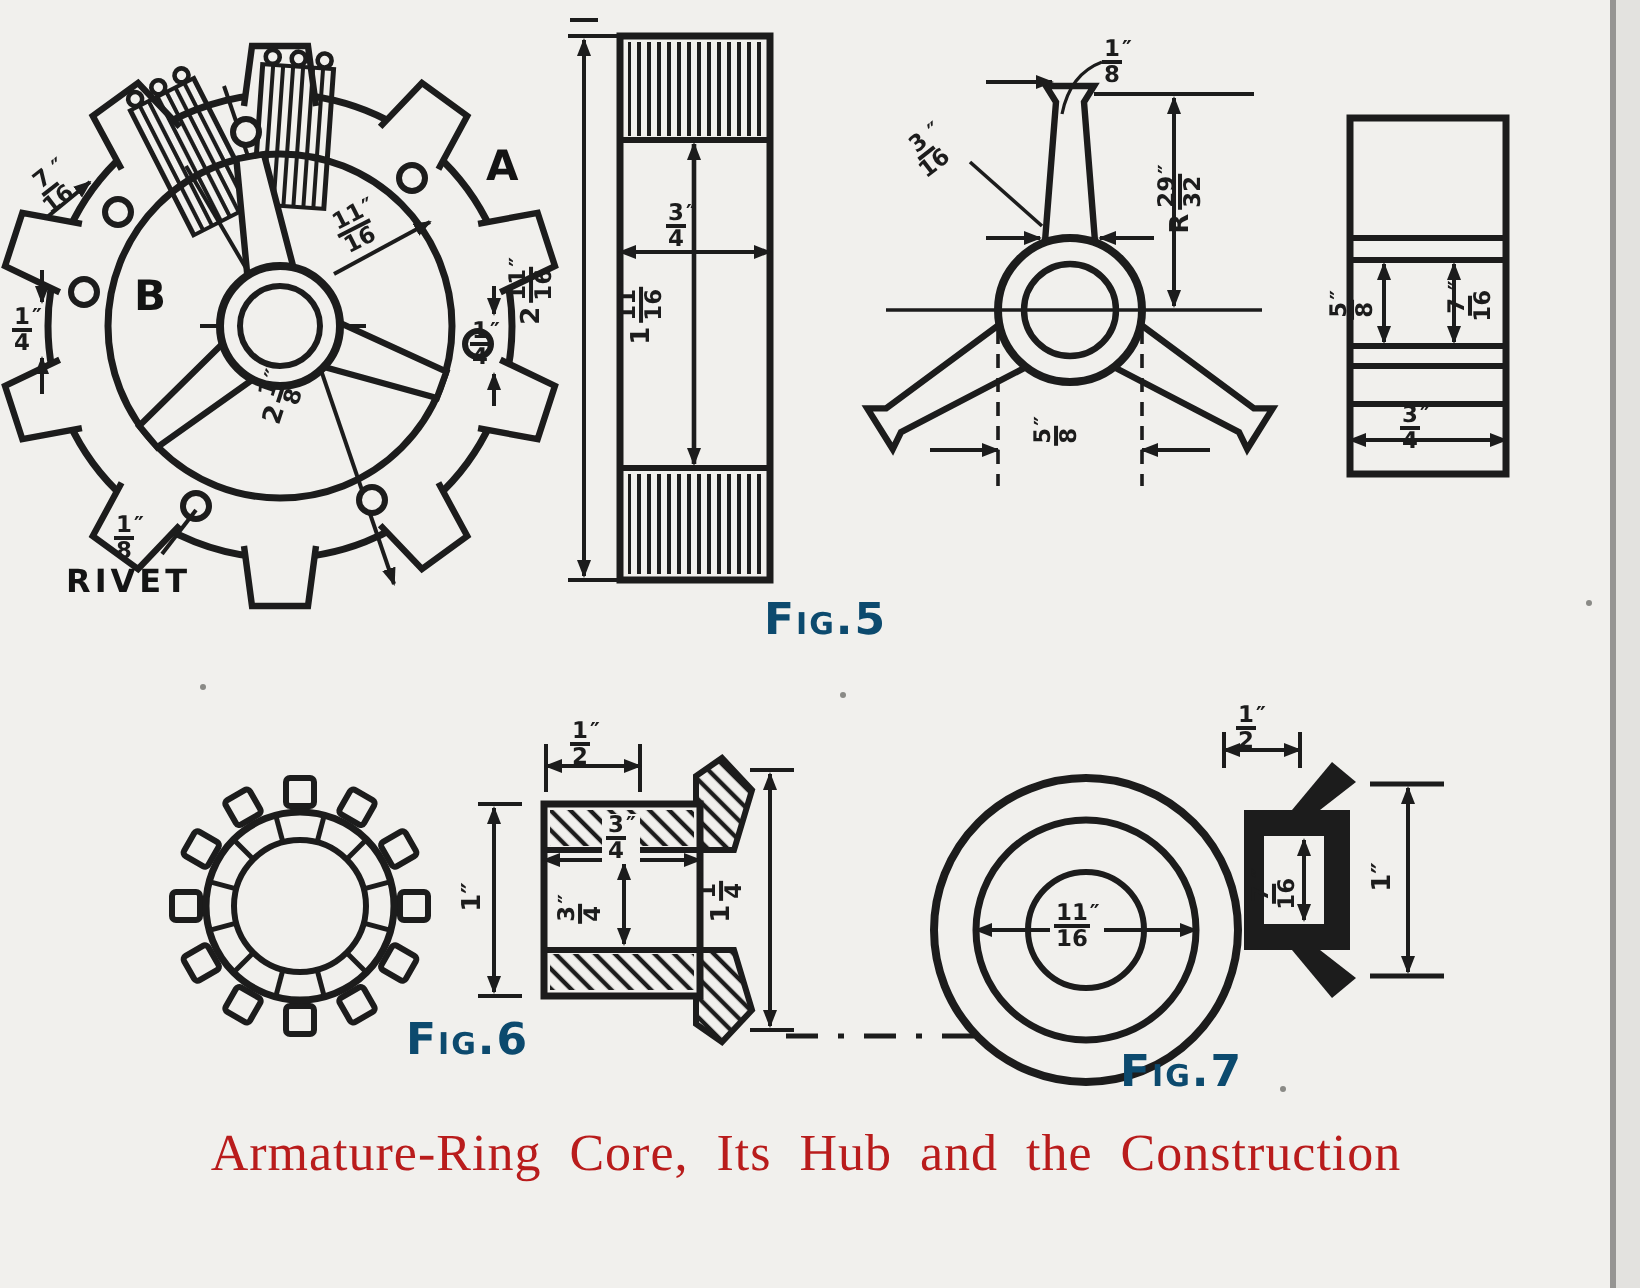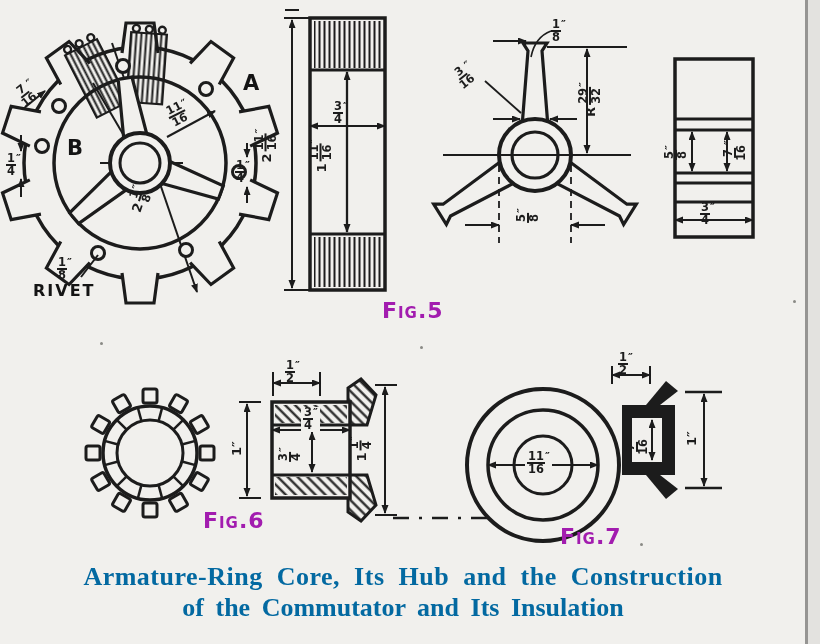--- a/index.html
+++ b/index.html
@@ -8,24 +8,24 @@
   .fig{position:absolute;}
   .fig svg{display:block;overflow:visible;}
   .dim{position:absolute;font:bold 13px "DejaVu Sans",sans-serif;color:#1c1c1c;
        white-space:nowrap;line-height:1;}
   .v{transform:rotate(-90deg);}
   .r38{transform:rotate(-38deg);}
   .r27{transform:rotate(-27deg);}
   .r72{transform:rotate(-72deg);}
   .bgp{background:#f1f0ed;padding:0 2px;}
   .part{position:absolute;font:bold 21px "DejaVu Sans",sans-serif;color:#141414;}
-  .figlabel{position:absolute;font:bold 22px "DejaVu Sans",sans-serif;color:#a21caf;
+  .figlabel{position:absolute;font:bold 22px "DejaVu Sans",sans-serif;color:#0c4a6e;
             font-variant:small-caps;letter-spacing:1px;}
   .caption{position:absolute;left:0;top:562px;width:806px;text-align:center;
-           font-family:"Liberation Serif",serif;font-weight:bold;color:#0369a1;}
+           font-family:"Liberation Serif",serif;font-weight:normal;color:#b91c1c;}
   .caption .l1{font-size:26px;word-spacing:7px;letter-spacing:0.5px;}
   .caption .l2{font-size:26px;word-spacing:5px;margin-top:1px;}
   .st{display:inline-flex;flex-direction:column;align-items:center;vertical-align:middle;
       line-height:1;font-size:0.88em;}
   .st b{border-bottom:2px solid currentColor;padding:0 1px;font-weight:inherit;}
   .st i{font-style:normal;}
   .wh{margin-right:2px;vertical-align:middle;}
   .in{font-size:0.85em;vertical-align:top;}
   .page-edge{position:absolute;top:0;right:12px;width:3px;height:644px;
              background:#4a4a48;opacity:.55;}
@@ -396,21 +396,20 @@
         <b>7</b>
         <i>16</i>
       </span><span class="in">″</span></span>
   <span class="dim v" style="left:74px;top:80px">1″</span>
 </div>
 
 <div class="figlabel" style="left:560px;top:524px">Fig.7</div>
 
 <div class="caption">
   <div class="l1">Armature-Ring Core, Its Hub and the Construction</div>
-  <div class="l2">of the Commutator and Its Insulation</div>
 </div>
 
 <div class="page-shade"></div>
 <div class="page-edge"></div>
 <div class="speck" style="left:420px;top:346px"></div>
 <div class="speck" style="left:640px;top:543px"></div>
 <div class="speck" style="left:793px;top:300px"></div>
 <div class="speck" style="left:100px;top:342px"></div>
 
 </body></html>

